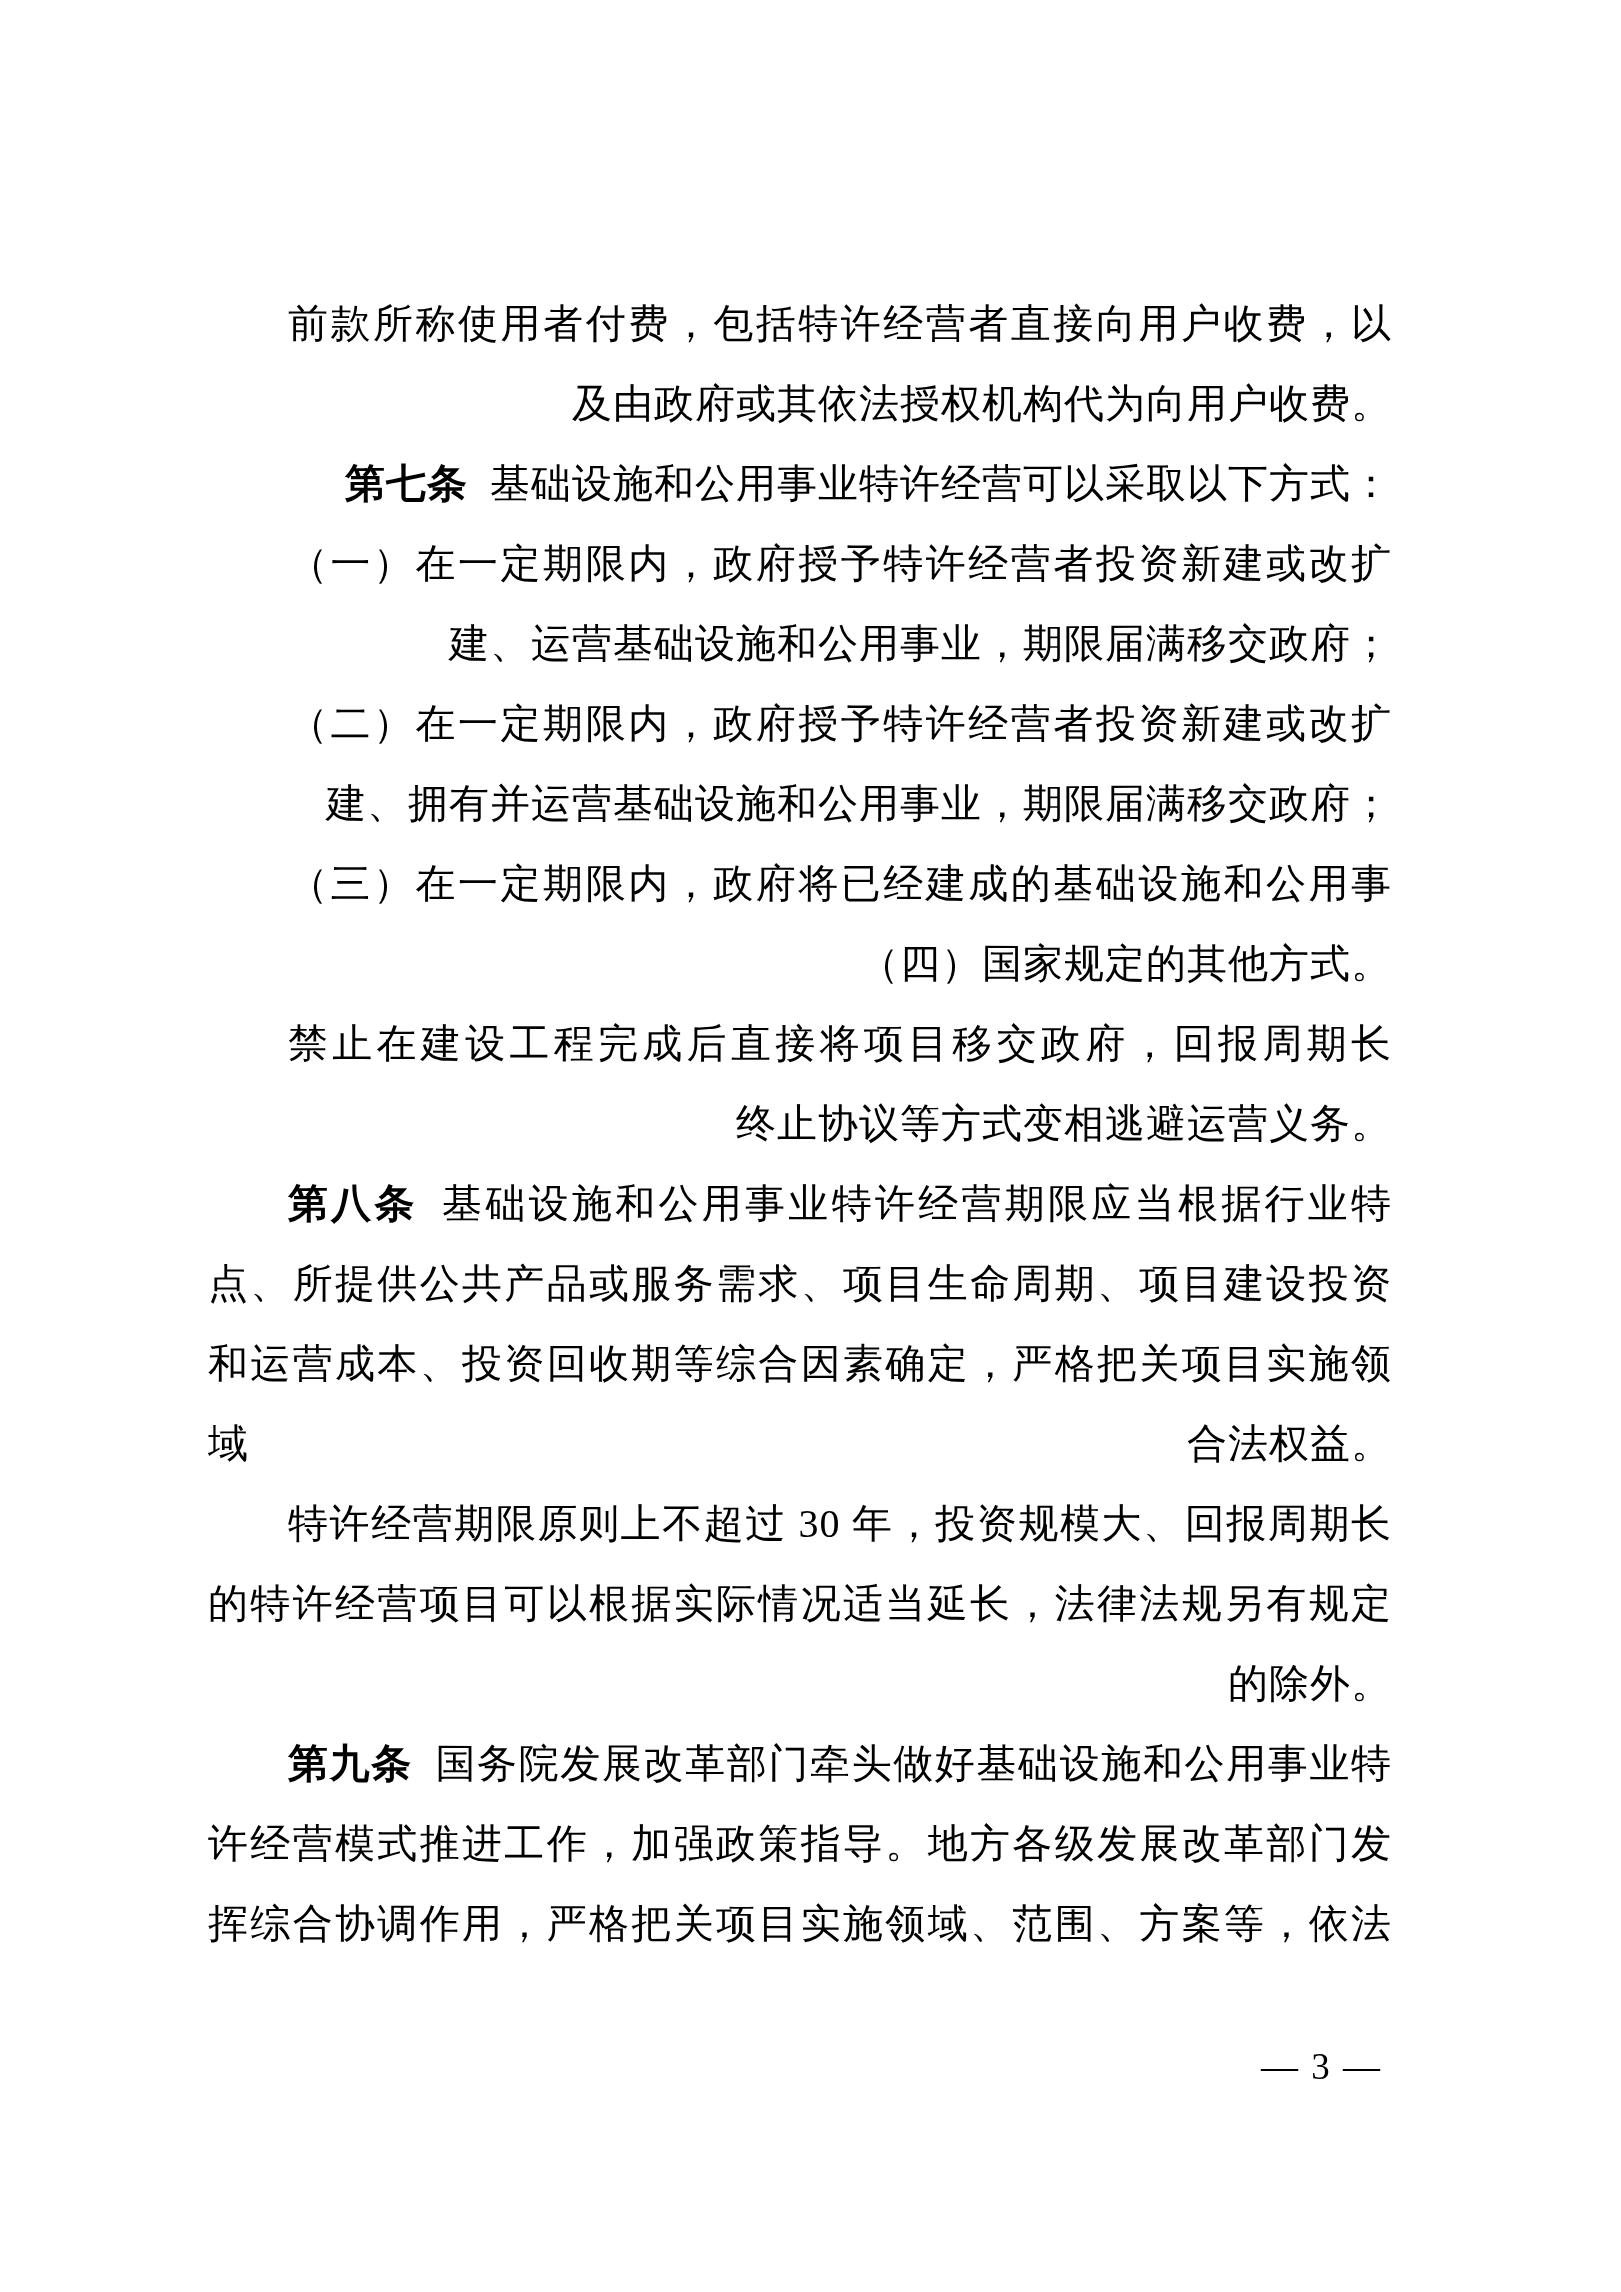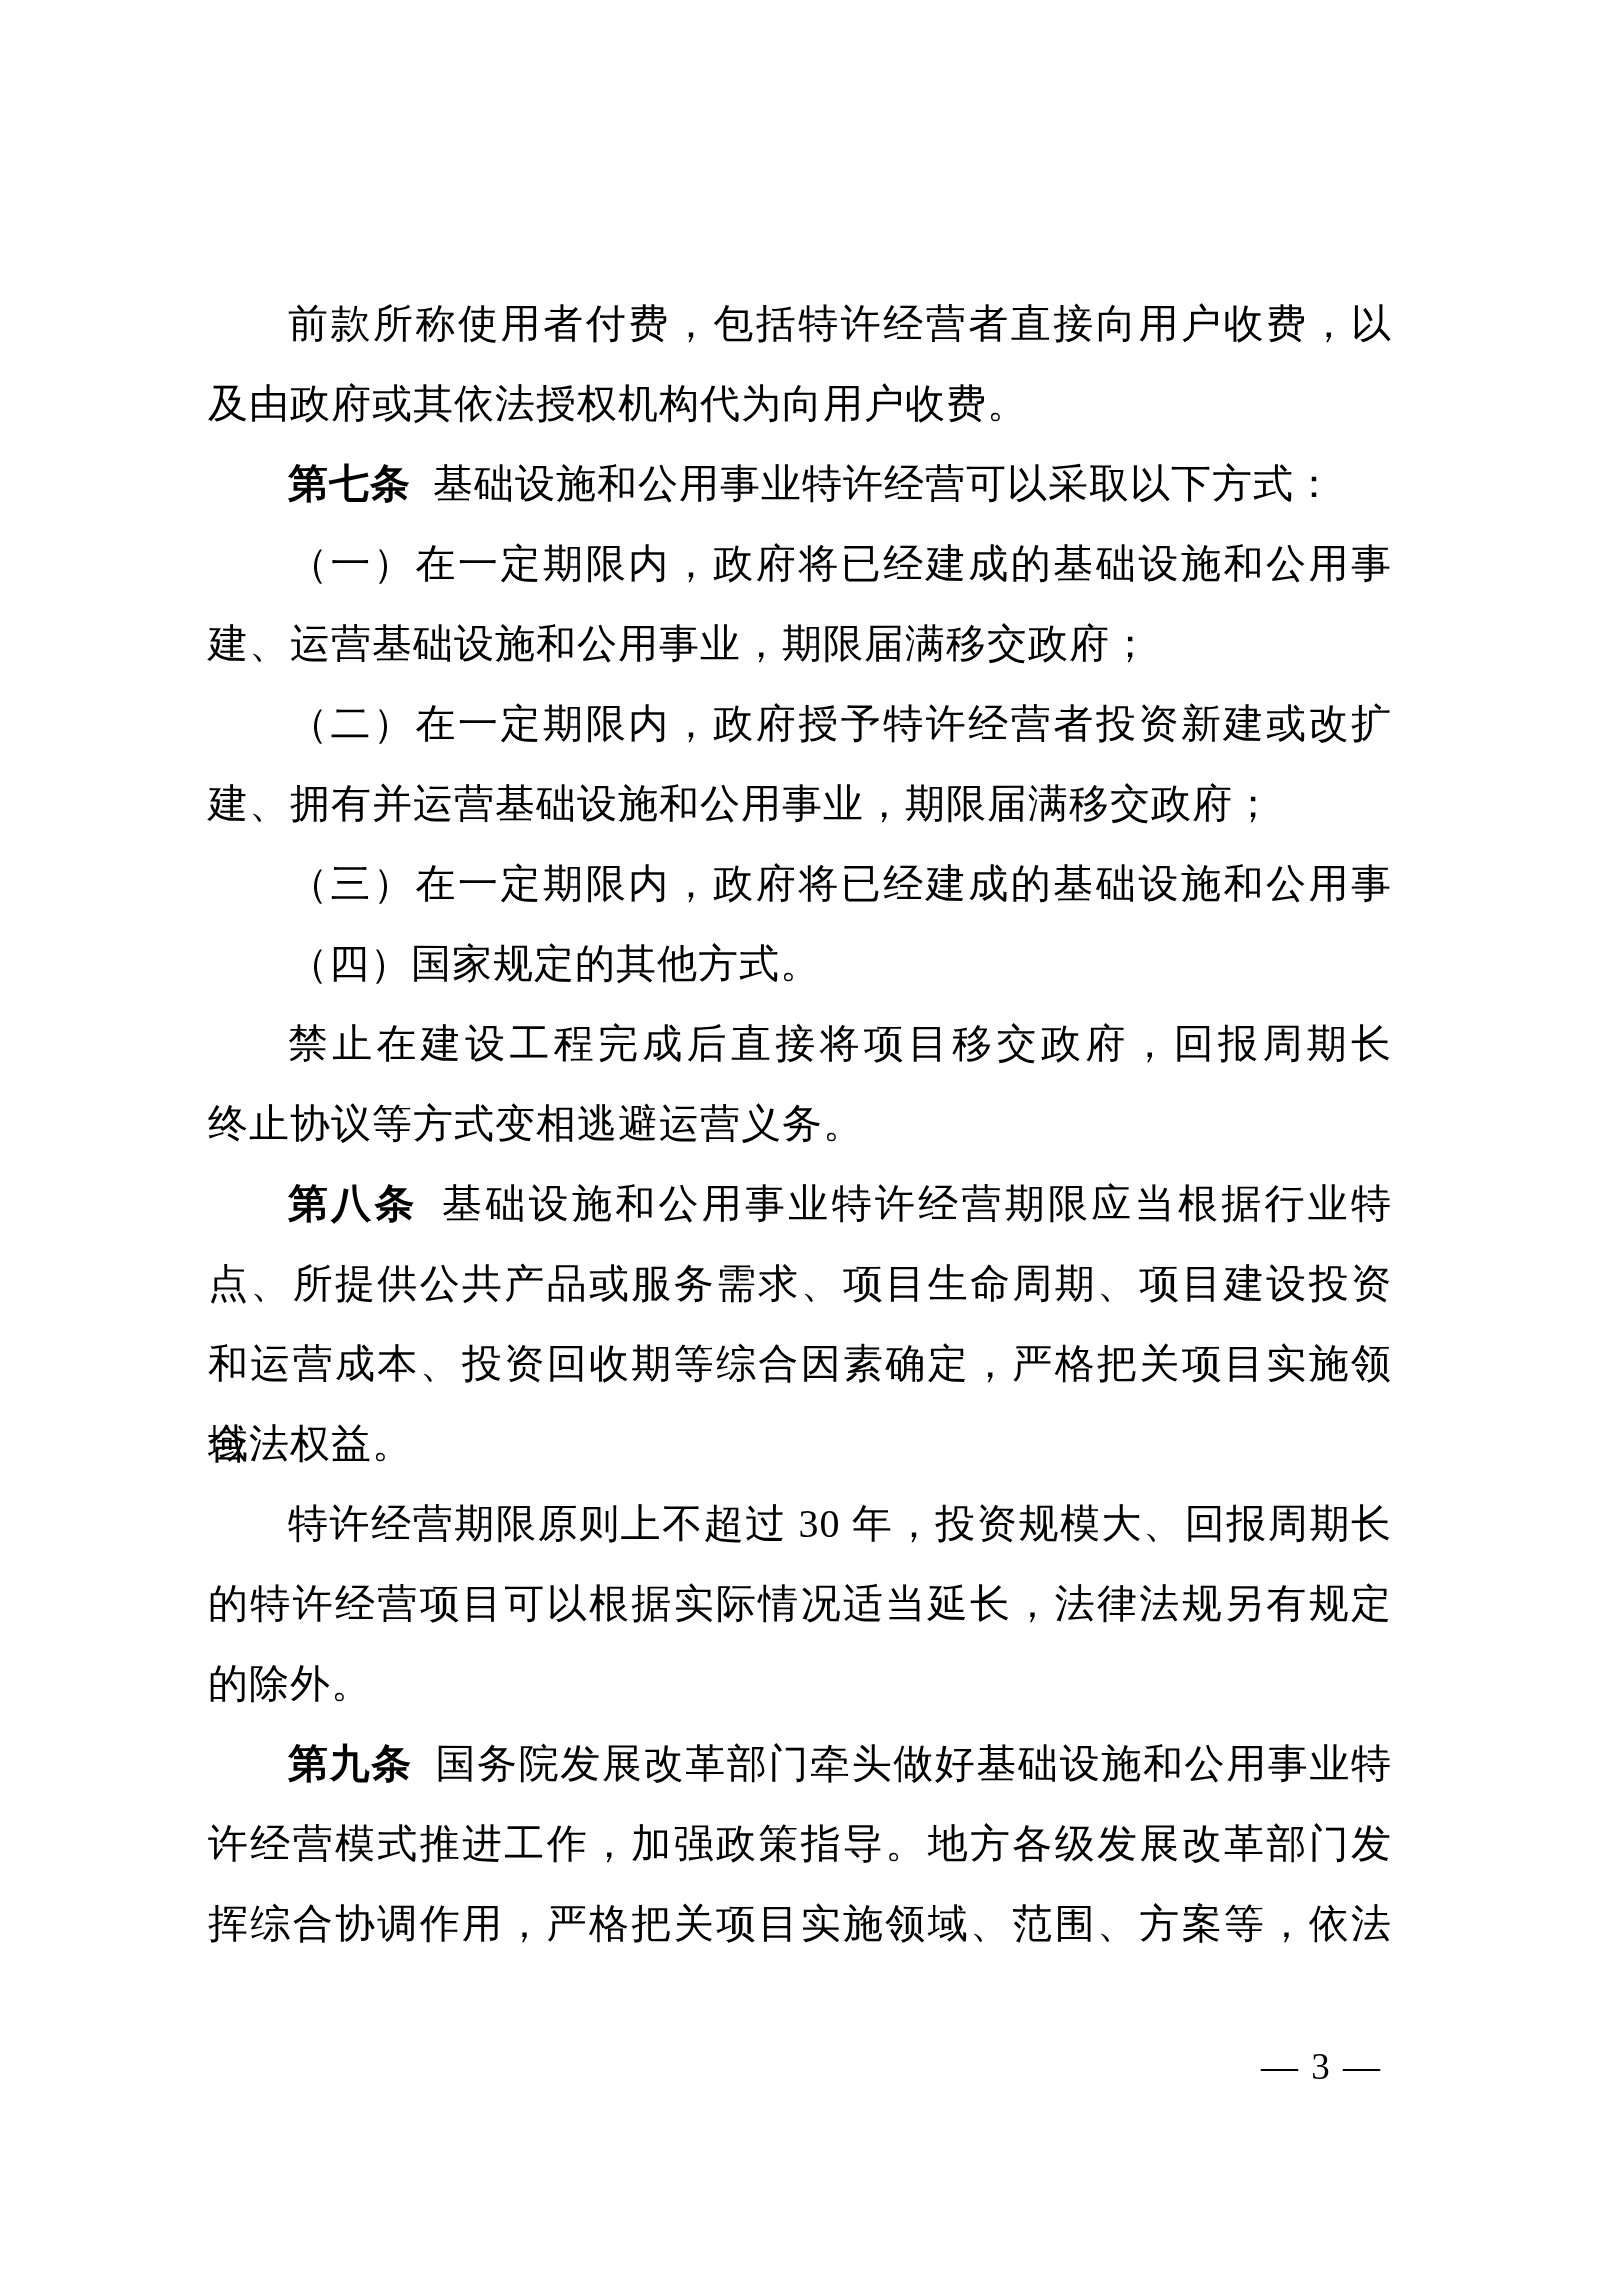--- a/index.html
+++ b/index.html
@@ -20,21 +20,21 @@
     left: 208px;
     top: 284px;
     width: 1184px;
   }
   .line {
     font-size: 40px;
     line-height: 80px;
     height: 80px;
     letter-spacing: 1px;
     white-space: normal;
-    text-align: left;
+    text-align: right;
   }
   .line.indent {
     text-indent: 2em;
   }
   .line.fill {
     text-align: justify;
     text-align-last: justify;
     text-justify: inter-character;
   }
   .prefix {
@@ -51,21 +51,21 @@
     color: #000000;
   }
 </style>
 </head>
 <body>
 
 <div class="doc">
   <div class="line indent fill"><span>前款所称使用者付费，包括特许经营者直接向用户收费，以</span></div>
   <div class="line"><span>及由政府或其依法授权机构代为向用户收费。</span></div>
   <div class="line indent"><span class="prefix">第七条</span><span> 基础设施和公用事业特许经营可以采取以下方式：</span></div>
-  <div class="line indent fill"><span>（一）在一定期限内，政府将已经建成的基础设施和公用事</span></div>
+  <div class="line indent fill"><span>（一）在一定期限内，政府授予特许经营者投资新建或改扩</span></div>
   <div class="line"><span>建、运营基础设施和公用事业，期限届满移交政府；</span></div>
   <div class="line indent fill"><span>（二）在一定期限内，政府授予特许经营者投资新建或改扩</span></div>
   <div class="line"><span>建、拥有并运营基础设施和公用事业，期限届满移交政府；</span></div>
   <div class="line indent fill"><span>（三）在一定期限内，政府将已经建成的基础设施和公用事</span></div>
   <div class="line indent"><span>（四）国家规定的其他方式。</span></div>
   <div class="line indent fill"><span>禁止在建设工程完成后直接将项目移交政府，回报周期长</span></div>
   <div class="line"><span>终止协议等方式变相逃避运营义务。</span></div>
   <div class="line indent fill"><span class="prefix">第八条</span><span> 基础设施和公用事业特许经营期限应当根据行业特</span></div>
   <div class="line fill"><span>点、所提供公共产品或服务需求、项目生命周期、项目建设投资</span></div>
   <div class="line fill"><span>和运营成本、投资回收期等综合因素确定，严格把关项目实施领域</span></div>

